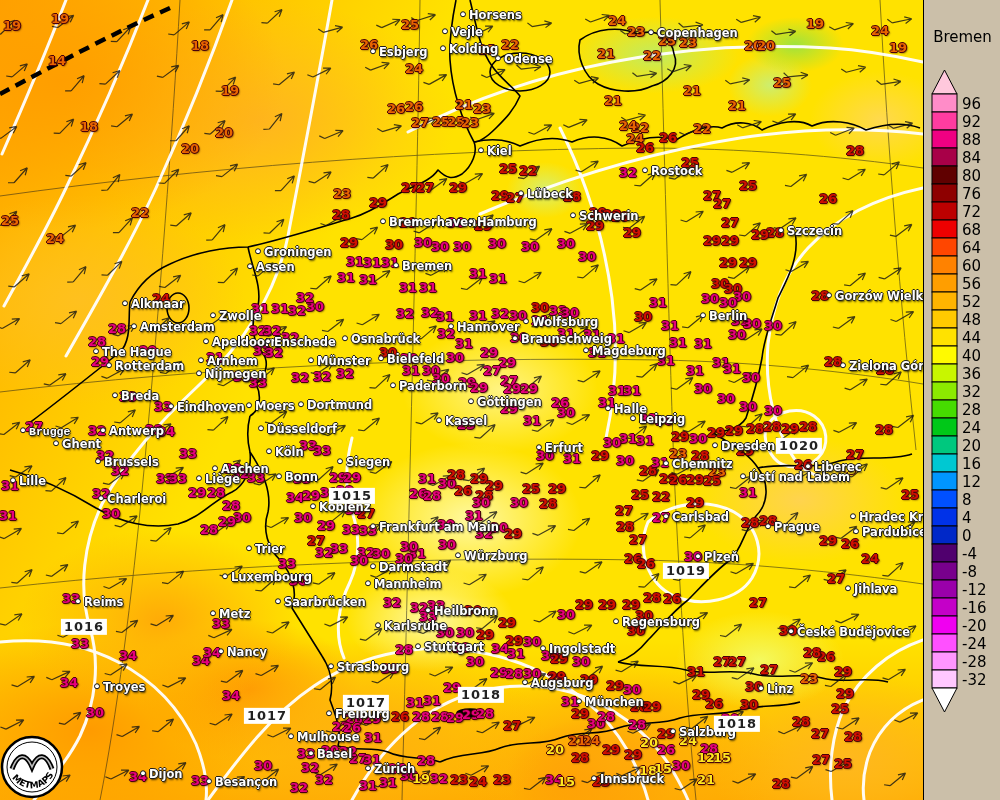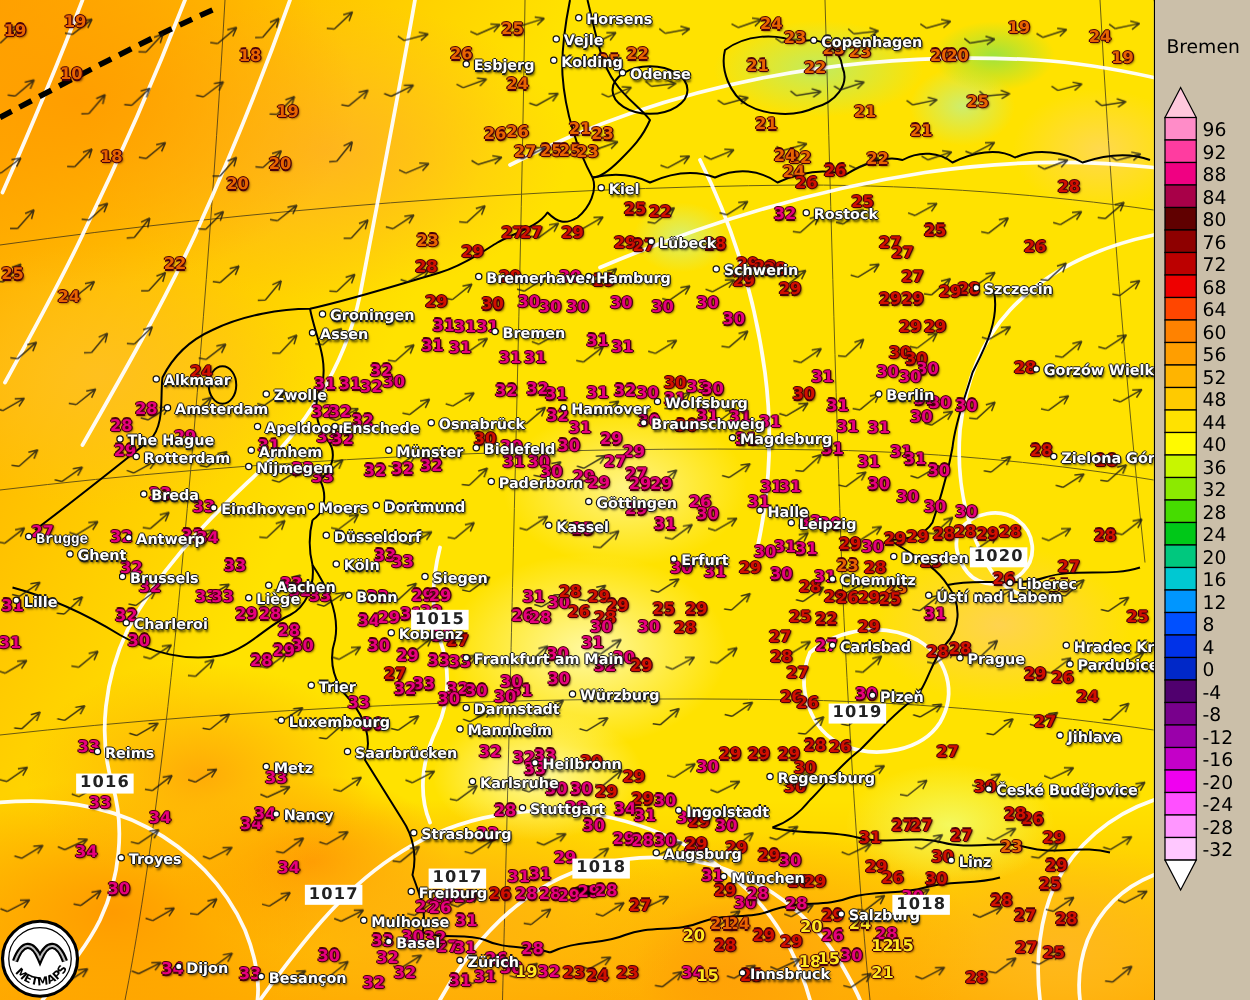--- a/index.html
+++ b/index.html
@@ -978,21 +978,21 @@
         <g transform="translate(839,767) rotate(-30.2)">
           <path d="M-9,0 H11 M11,0 L4,-3.4 M11,0 L4,3.4 M-9,0 L-13,-4.5"></path>
         </g>
         <g transform="translate(897,780) rotate(-39.2)">
           <path d="M-9,0 H11 M11,0 L4,-3.4 M11,0 L4,3.4 M-9,0 L-13,-4.5"></path>
         </g>
       </g>
   </svg>
 
   <div class="labels" id="labels">
-      <div class="temp" style="left: 57px; top: 60px; color: rgb(232, 100, 0);">10</div>
+      <div class="temp" style="left: 57px; top: 60px; color: rgb(232, 100, 0);">14</div>
       <div class="temp" style="left: 12px; top: 25px; color: rgb(232, 100, 0);">19</div>
       <div class="temp" style="left: 60px; top: 18px; color: rgb(232, 100, 0);">19</div>
       <div class="temp" style="left: 200px; top: 45px; color: rgb(232, 100, 0);">18</div>
       <div class="temp" style="left: 230px; top: 90px; color: rgb(232, 100, 0);">19</div>
       <div class="temp" style="left: 89px; top: 126px; color: rgb(232, 100, 0);">18</div>
       <div class="temp" style="left: 224px; top: 132px; color: rgb(232, 100, 0);">20</div>
       <div class="temp" style="left: 190px; top: 148px; color: rgb(232, 100, 0);">20</div>
       <div class="temp" style="left: 140px; top: 212px; color: rgb(232, 100, 0);">22</div>
       <div class="temp" style="left: 10px; top: 220px; color: rgb(232, 100, 0);">25</div>
       <div class="temp" style="left: 55px; top: 238px; color: rgb(232, 100, 0);">24</div>

